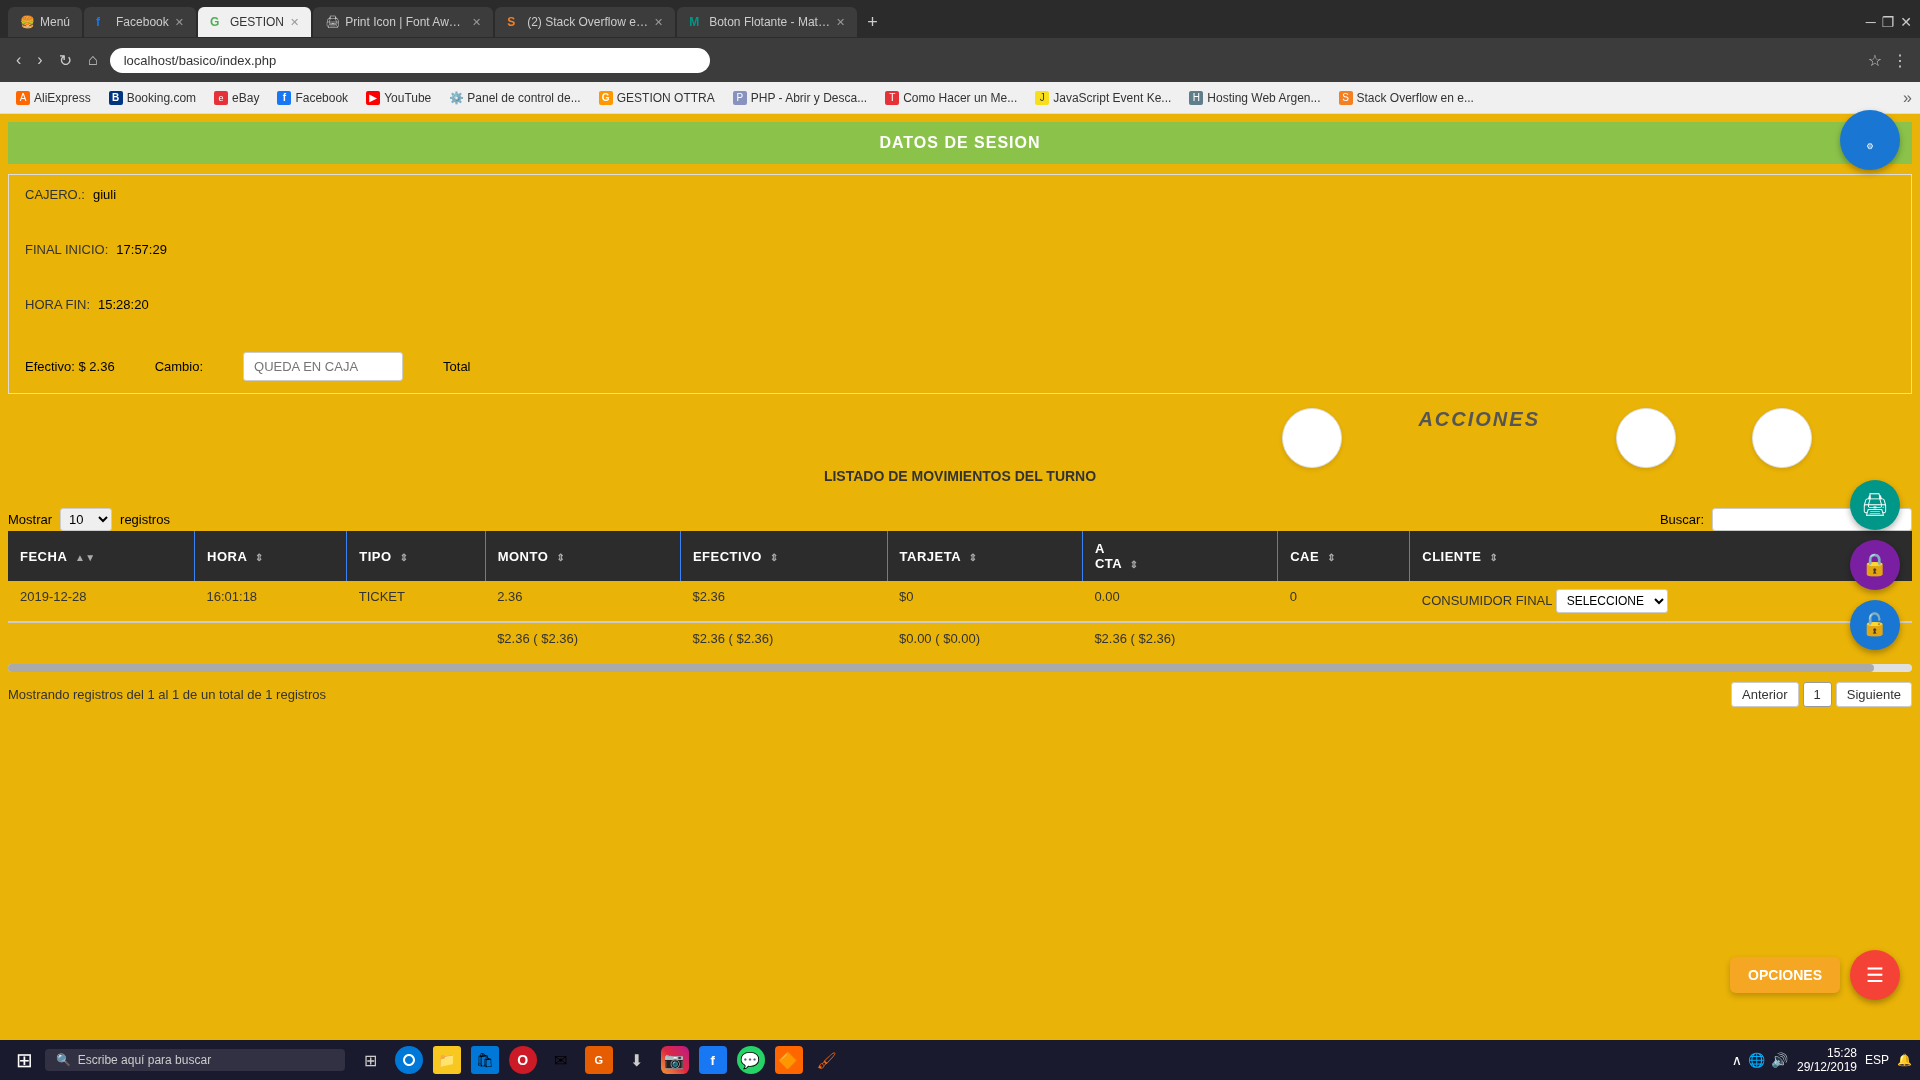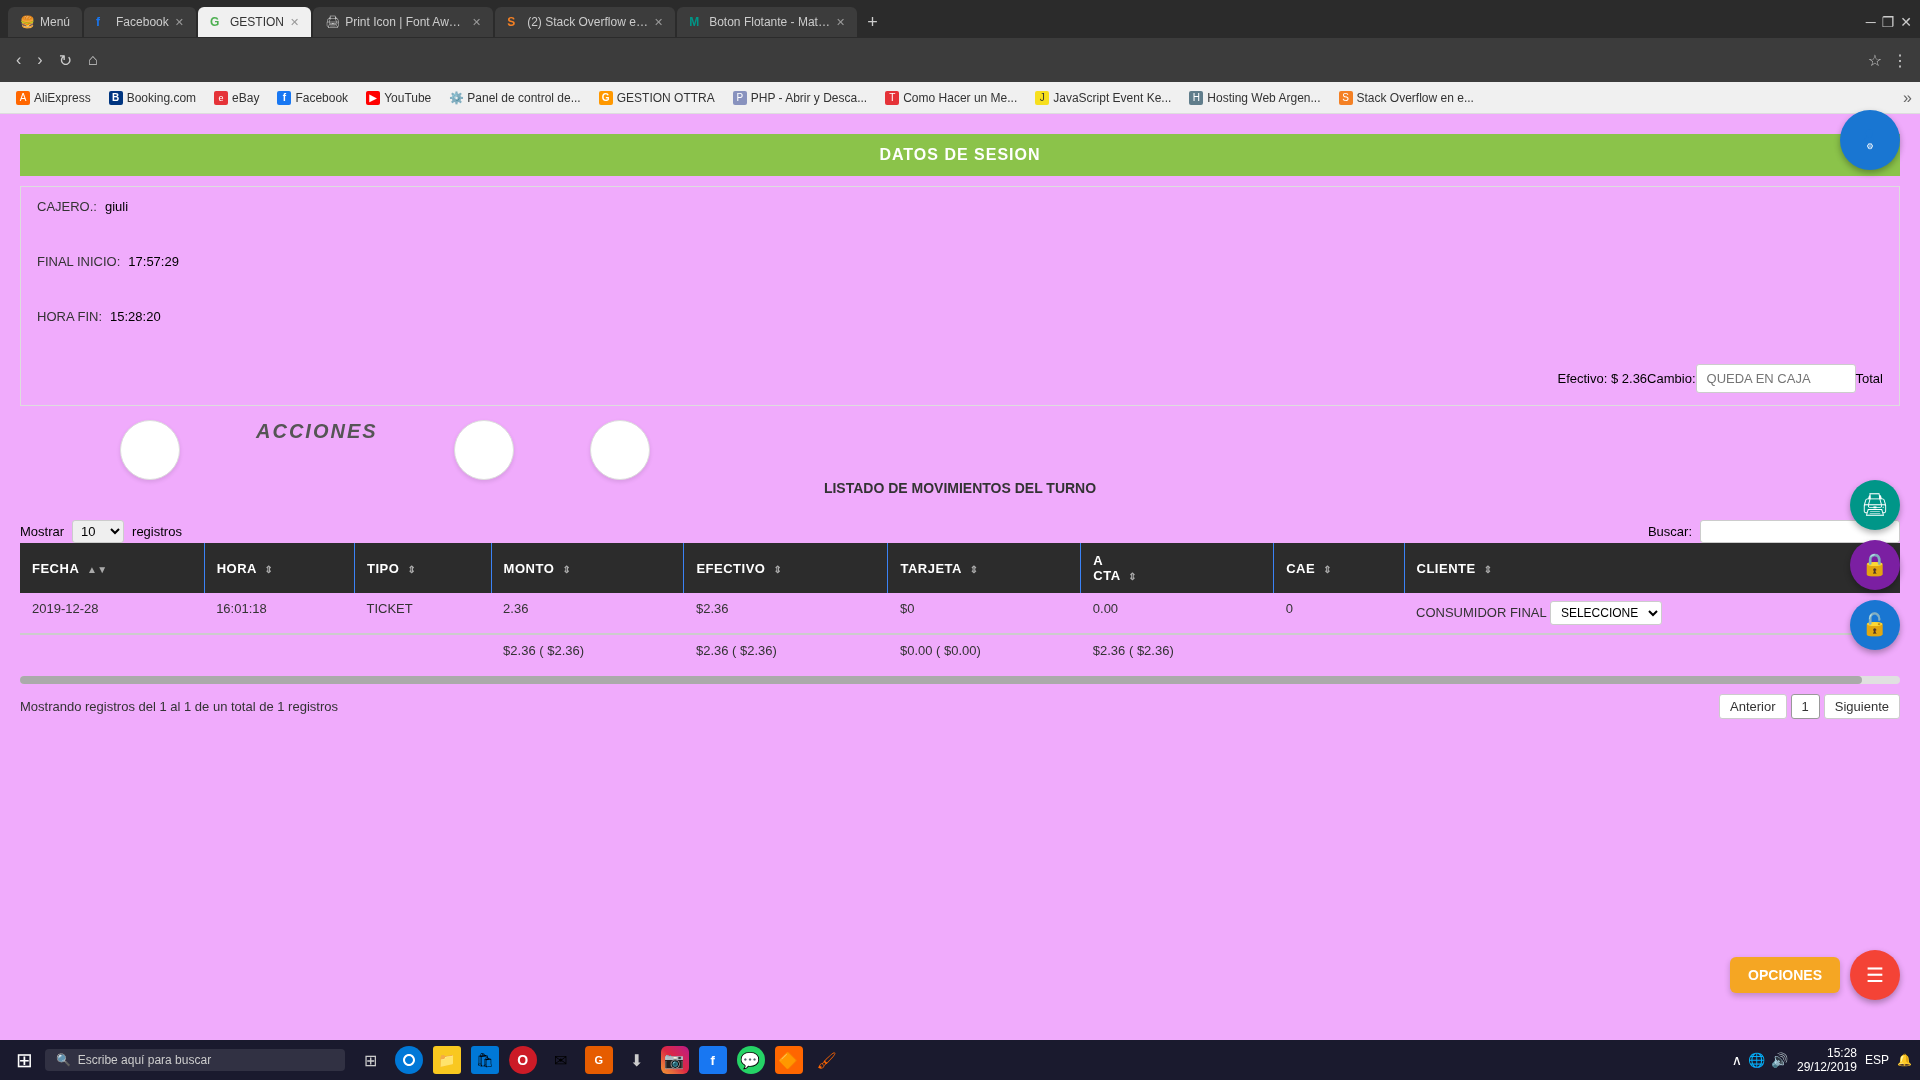--- a/index.html
+++ b/index.html
@@ -23,31 +23,31 @@
     .address-input { flex: 1; max-width: 600px; background: white; border: none; border-radius: 20px; padding: 5px 14px; font-size: 13px; color: #333; outline: none; }
     .browser-actions { margin-left: auto; display: flex; gap: 10px; align-items: center; color: #ccc; font-size: 16px; }
 
     
     .bookmarks-bar { background: #f0f0f0; border-bottom: 1px solid #ddd; padding: 4px 8px; display: flex; align-items: center; gap: 2px; height: 32px; overflow: hidden; }
     .bookmark-item { display: flex; align-items: center; gap: 4px; padding: 2px 8px; border-radius: 4px; cursor: pointer; font-size: 12px; color: #333; white-space: nowrap; }
     .bookmark-icon { width: 14px; height: 14px; border-radius: 2px; display: inline-block; flex-shrink: 0; }
     .bookmark-more { margin-left: auto; color: #666; cursor: pointer; font-size: 16px; }
 
     
-    .main-content { background: #f0abfc; padding: 20px; width: 100%; height: calc(1080px - 38px - 44px - 32px - 40px); overflow-y: auto; position: relative; }
+    .main-content { background: #eab308; padding: 8px; width: 100%; height: calc(1080px - 38px - 44px - 32px - 40px); overflow-y: auto; position: relative; }
 
     
     .session-header { background: #8bc34a; color: white; text-align: center; padding: 12px; font-weight: bold; font-size: 16px; letter-spacing: 1px; margin-bottom: 10px; }
     .session-info { border: 1px solid #ddd; padding: 12px 16px; margin-bottom: 14px; display: flex; gap: 40px; align-items: flex-start; flex-wrap: wrap; flex-direction: column; }
     .session-field { display: flex; gap: 8px; align-items: center; font-size: 13px; }
     .session-field label { font-weight: normal; color: #333; }
 
     
     .actions-section { display: flex; flex-direction: column; align-items: center; margin-bottom: 10px; position: relative; }
-    .actions-circles { display: flex; gap: 76px; margin-bottom: -20px; z-index: 2; width: 100%; justify-content: flex-start; padding: 0 100px; }
+    .actions-circles { display: flex; gap: 76px; margin-bottom: -20px; z-index: 2; width: 100%; justify-content: flex-end; padding: 0 100px; }
     .circle-btn { width: 60px; height: 60px; border-radius: 50%; background: white; border: 1px solid #ddd; box-shadow: 0 2px 4px rgba(0,0,0,0.1); cursor: pointer; }
 
     
     .table-controls { display: flex; align-items: center; justify-content: space-between; margin-bottom: 0; }
     .show-entries { display: flex; align-items: center; gap: 8px; font-size: 13px; }
     .show-entries select { border: 1px solid #ccc; border-radius: 3px; padding: 2px 4px; font-size: 13px; }
     .search-box { display: flex; align-items: center; gap: 8px; font-size: 13px; }
     .search-box input { border: 1px solid #ccc; border-radius: 3px; padding: 3px 8px; font-size: 13px; width: 200px; }
 
     
@@ -146,20 +146,21 @@
       <span>❐</span>
       <span>✕</span>
     </div>
   </div>
 
   <div class="address-bar">
     <button class="nav-btn">‹</button>
     <button class="nav-btn">›</button>
     <button class="nav-btn">↻</button>
     <button class="nav-btn">⌂</button>
+    <input class="address-input" type="text" value="localhost/basico/index.php" style="">
     <div class="browser-actions">
       <span>☆</span>
       <span>⋮</span>
     </div>
   </div>
 
   <div class="bookmarks-bar">
     <div class="bookmark-item">
       <span class="bookmark-icon" style="background:#ff6600; color:white; font-size:10px; display:flex; align-items:center; justify-content:center; border-radius:2px;">A</span>
       <span>AliExpress</span>
@@ -224,21 +225,21 @@
       <span>giuli</span>
     </div>
     <div class="session-field">
       <label>FINAL INICIO:</label>
       <span>17:57:29</span>
     </div>
     <div class="session-field">
       <label>HORA FIN:</label>
       <span>15:28:20</span>
     </div>
-    <div style="width:100%; display:flex; align-items:center; flex-wrap:wrap;justify-content:flex-end;">
+    <div style="width:100%; display:flex; gap:40px; align-items:center; flex-wrap:wrap;">
       <span>Efectivo: $ 2.36</span>
       <span>Cambio:</span>
       <input class="caja-input" type="text" placeholder="QUEDA EN CAJA" style="">
       <span>Total</span>
     </div>
   </div>
 
   <div class="actions-section">
     <div class="actions-circles">
       <button class="circle-btn"></button>

